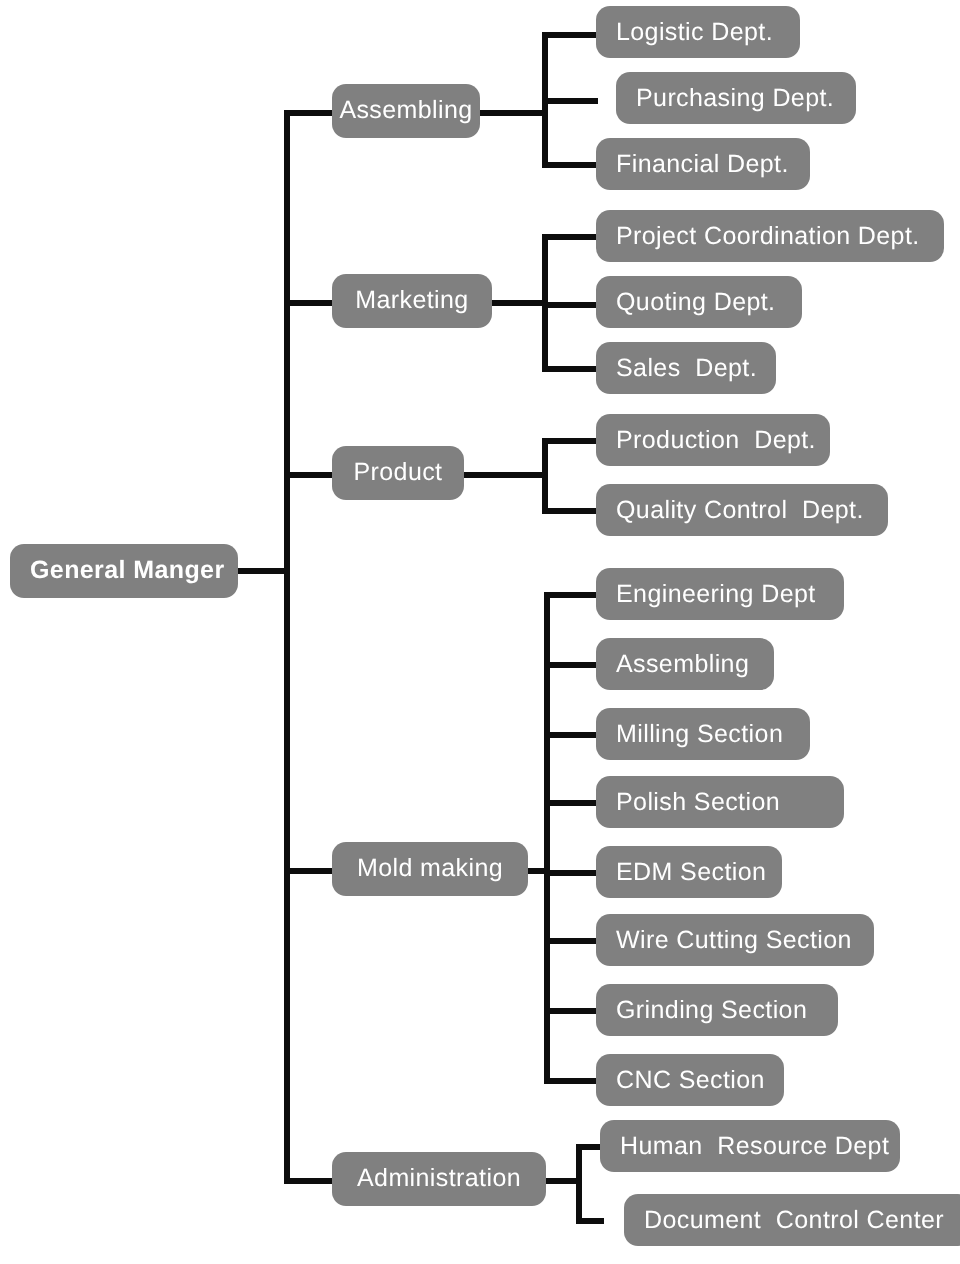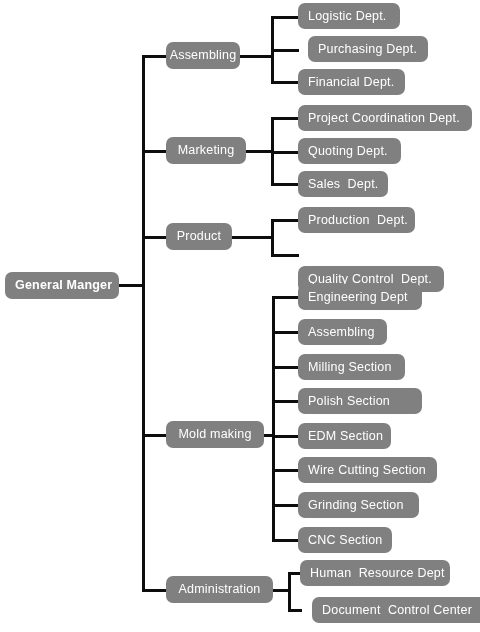--- a/index.html
+++ b/index.html
@@ -105,21 +105,21 @@
   </div>
   <div class="line h" style="left:232px; top:236px; width:41px;"></div>
   <div class="line v" style="left:271px; top:219px; height:38px;"></div>
 
   <div class="line h" style="left:271px; top:219px; width:28px;"></div>
   <div class="node" style="left:298px; top:207px; width:117px; height:26px;">
     <span>Production  Dept.</span>
   </div>
 
   <div class="line h" style="left:271px; top:254px; width:28px;"></div>
-  <div class="node" style="left:298px; top:242px; width:146px; height:26px;margin-top:24px;">
+  <div class="node" style="left:298px; top:242px; width:146px; height:26px;">
     <span>Quality Control  Dept.</span>
   </div>
 
   <div class="line h" style="left:142px; top:434px; width:25px;"></div>
   <div class="node level2" style="left:166px; top:421px; width:98px; height:27px;">
     <span>Mold making</span>
   </div>
   <div class="line h" style="left:263px; top:434px; width:12px;"></div>
   <div class="line v" style="left:272px; top:296px; height:244px;"></div>
 

